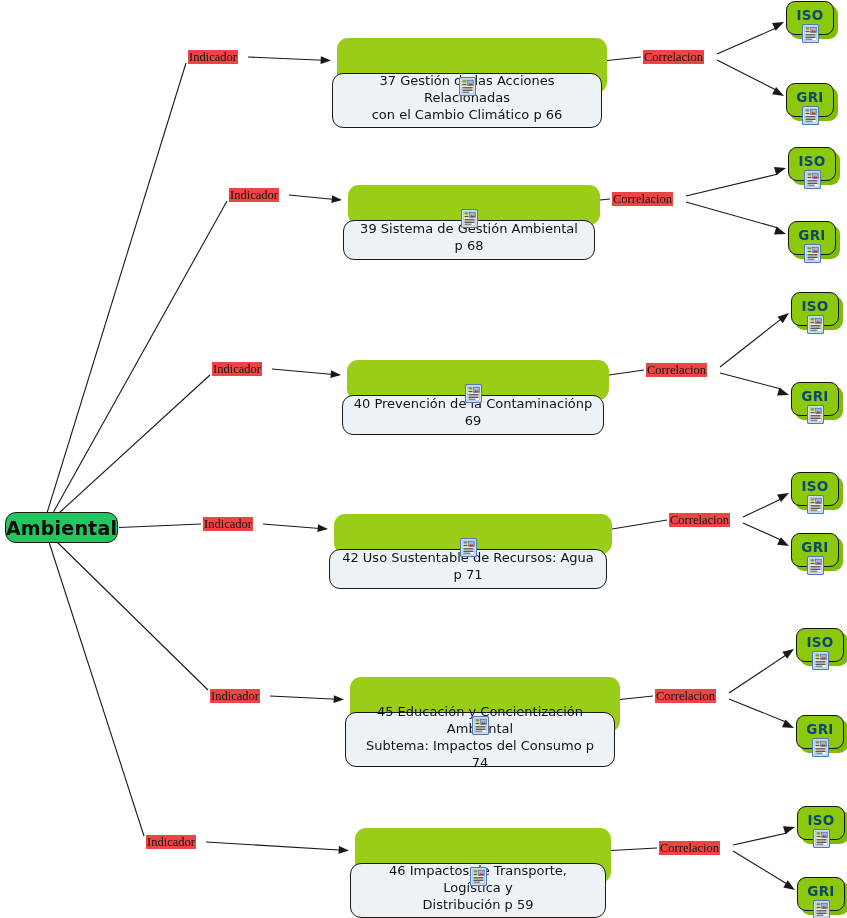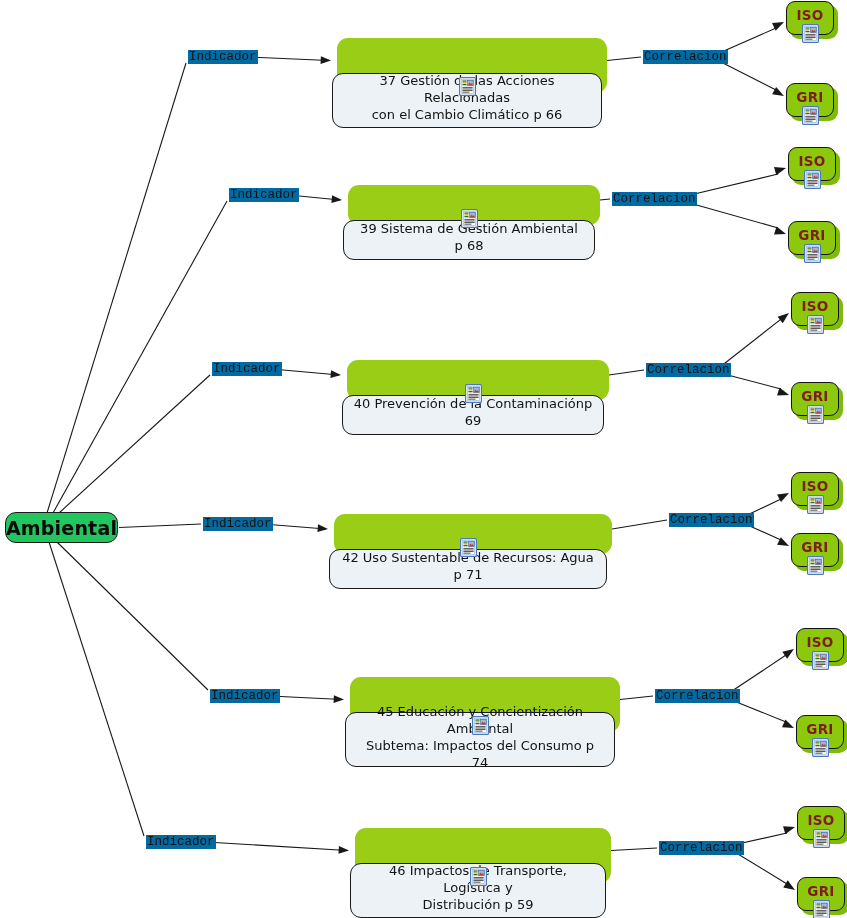--- a/index.html
+++ b/index.html
@@ -28,24 +28,24 @@
     stroke: #181818;
     stroke-width: 1.1;
     fill: none;
   }
   .edge-arrow {
     fill: #181818;
     stroke: none;
   }
   .edge-label {
     position: absolute;
-    font-family: Liberation Mono, monospace;
+    font-family: Liberation Serif, serif;
     font-size: 12.5px;
     color: #131313;
-    background: #0369a1;
+    background: #ef4444;
     white-space: nowrap;
     line-height: 14px;
     padding: 0 1px;
     z-index: 6;
   }
 
   
   .root-node {
     position: absolute;
     box-sizing: border-box;
@@ -124,21 +124,21 @@
     background: #8CC80C;
     border: 1.6px solid #141414;
     border-radius: 9px;
     display: flex;
     align-items: center;
     justify-content: center;
   }
   .std-text {
     font-weight: bold;
     font-size: 13.5px;
-    color: #7f1d1d;
+    color: #0c4a6e;
     margin-top: -7px;
     letter-spacing: 0.3px;
   }
 
   
   .doc-icon {
     position: absolute;
     width: 17px;
     height: 19px;
     z-index: 9;

